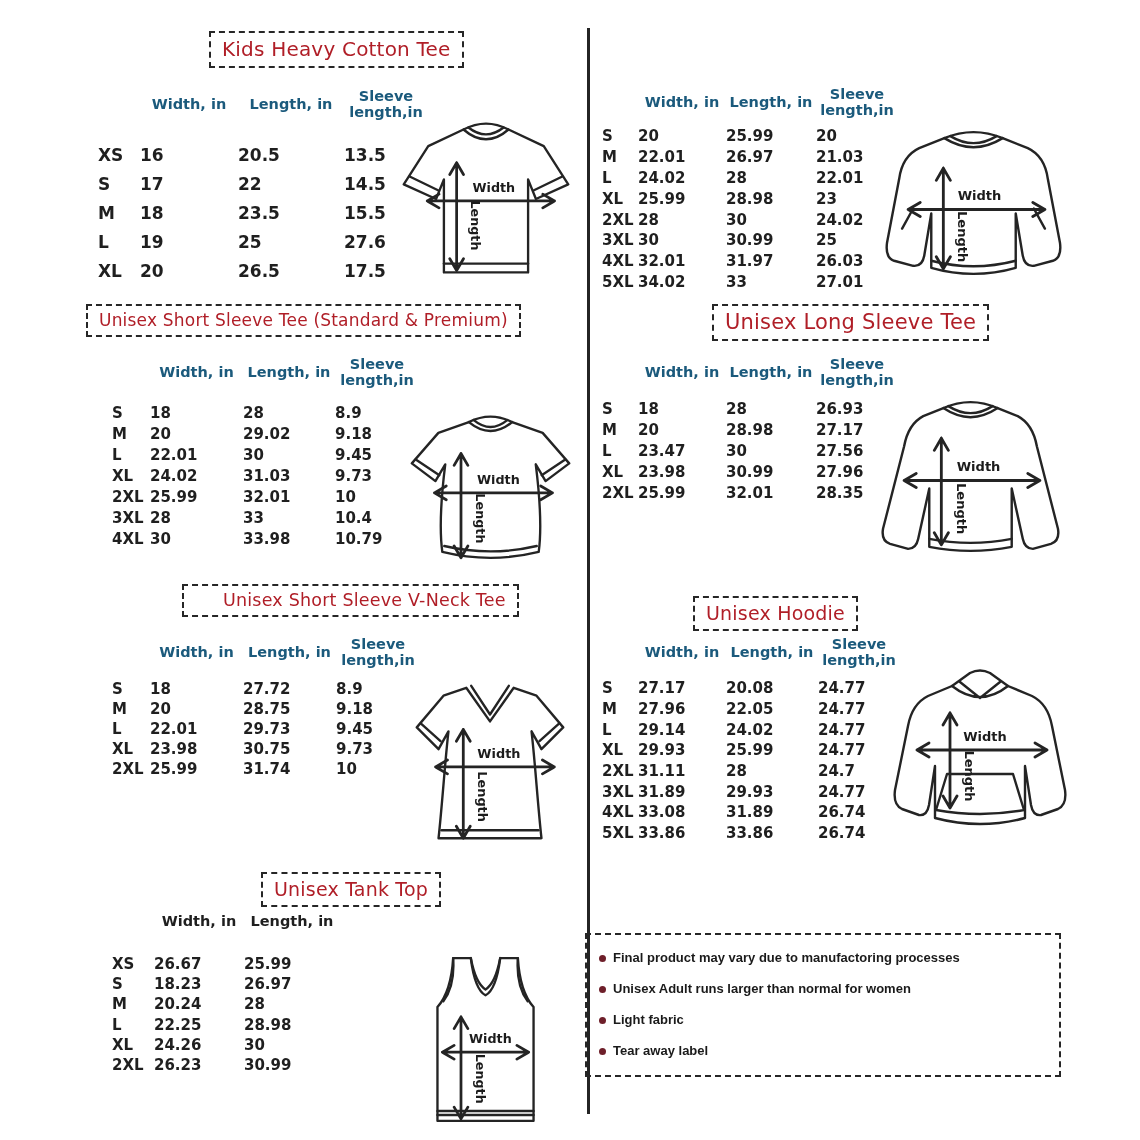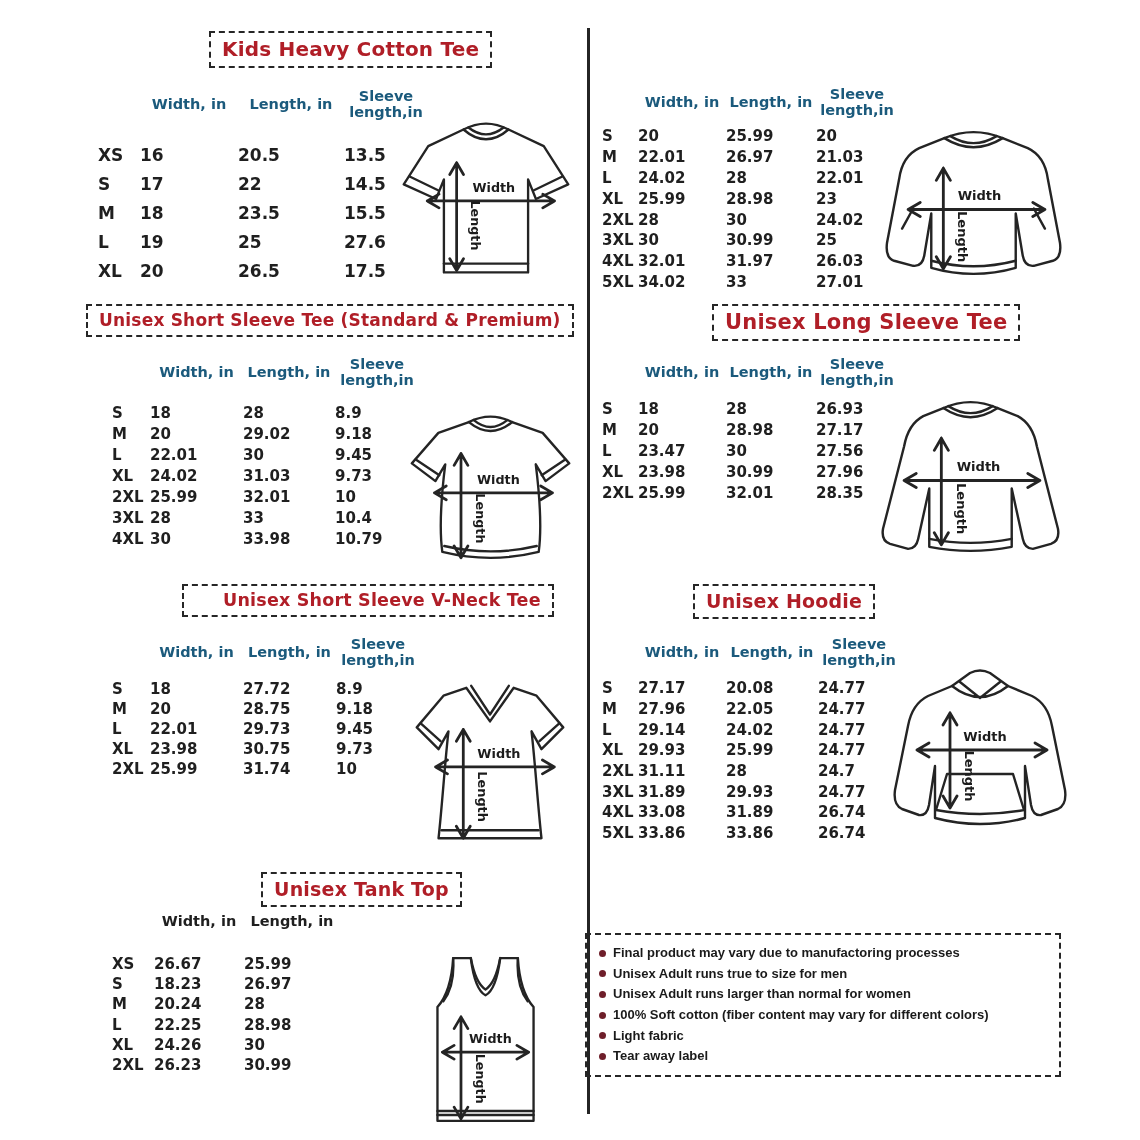--- a/index.html
+++ b/index.html
@@ -15,28 +15,28 @@
   .s1{left:80px;top:30px;width:506px;height:268px;}
   .s2{left:80px;top:304px;width:506px;height:272px;}
   .s3{left:80px;top:584px;width:506px;height:274px;}
   .s4{left:80px;top:864px;width:506px;height:270px;}
   .s5{left:590px;top:30px;width:500px;height:272px;}
   .s6{left:590px;top:304px;width:500px;height:272px;}
   .s7{left:590px;top:584px;width:500px;height:278px;}
 
   .title-box{position:absolute;display:inline-block;border:2px dashed #262626;background:#fff;
     padding:4px 11px 5px;white-space:nowrap;}
-  .title-box span{color:var(--title);font-weight:bold;font-size:19px;letter-spacing:.2px;}
+  .title-box span{color:var(--title);font-weight:normal;font-size:19px;letter-spacing:.2px;}
   .s1 .title-box{left:129px;top:1px;} .s1 .title-box span{font-size:20px;}
   .s2 .title-box{left:6px;top:0;}    .s2 .title-box span{font-size:17px;}
   .s3 .title-box{left:102px;top:0;}  .s3 .title-box span{font-size:17.5px;margin-left:28px;}
   .s4 .title-box{left:181px;top:8px;}  .s4 .title-box span{font-size:19px;}
   .s5 .title-box{left:114px;top:4px;}.s5 .title-box span{font-size:19.5px;}
   .s6 .title-box{left:122px;top:0;}  .s6 .title-box span{font-size:21px;}
-  .s7 .title-box{left:103px;top:0;}  .s7 .title-box span{font-size:19px;}
+  .s7 .title-box{left:103px;top:12px;}  .s7 .title-box span{font-size:19px;}
 
   .size-table{position:absolute;}
   .s1 .size-table{left:14px;top:54px;--cols:46px 98px 106px 84px;--rowh:28.8px;--fs:17px;--tbm:15px;}
   .s2 .size-table{left:28px;top:48px;--cols:42px 93px 92px 84px; --rowh:21.1px;--fs:15px;--tbm:8px;}
   .s3 .size-table{left:28px;top:48px;--cols:42px 93px 93px 84px; --rowh:20px;  --fs:15px;--tbm:5px;}
   .s4 .size-table{left:28px;top:46px;--cols:46px 90px 96px;     --rowh:20.2px;--fs:15px;--tbm:20px;}
   .s5 .size-table{left:8px; top:52px;--cols:40px 88px 90px 82px; --rowh:20.8px;--fs:15px;--tbm:2px;}
   .s6 .size-table{left:8px; top:48px;--cols:40px 88px 90px 82px; --rowh:21px;  --fs:15px;--tbm:4px;}
   .s7 .size-table{left:8px; top:48px;--cols:40px 88px 92px 82px; --rowh:20.7px;--fs:15px;--tbm:4px;}
 
@@ -434,29 +434,21 @@
     </div>
   </div>
 
   <div class="notes">
       <div class="note">
         <span class="dot"></span>
         <span>Final product may vary due to manufactoring processes</span>
       </div>
       <div class="note">
         <span class="dot"></span>
-        <span>Unisex Adult runs true to size for men</span>
-      </div>
-      <div class="note">
-        <span class="dot"></span>
         <span>Unisex Adult runs larger than normal for women</span>
-      </div>
-      <div class="note">
-        <span class="dot"></span>
-        <span>100% Soft cotton (fiber content may vary for different colors)</span>
       </div>
       <div class="note">
         <span class="dot"></span>
         <span>Light fabric</span>
       </div>
       <div class="note">
         <span class="dot"></span>
         <span>Tear away label</span>
       </div>
     </div>

